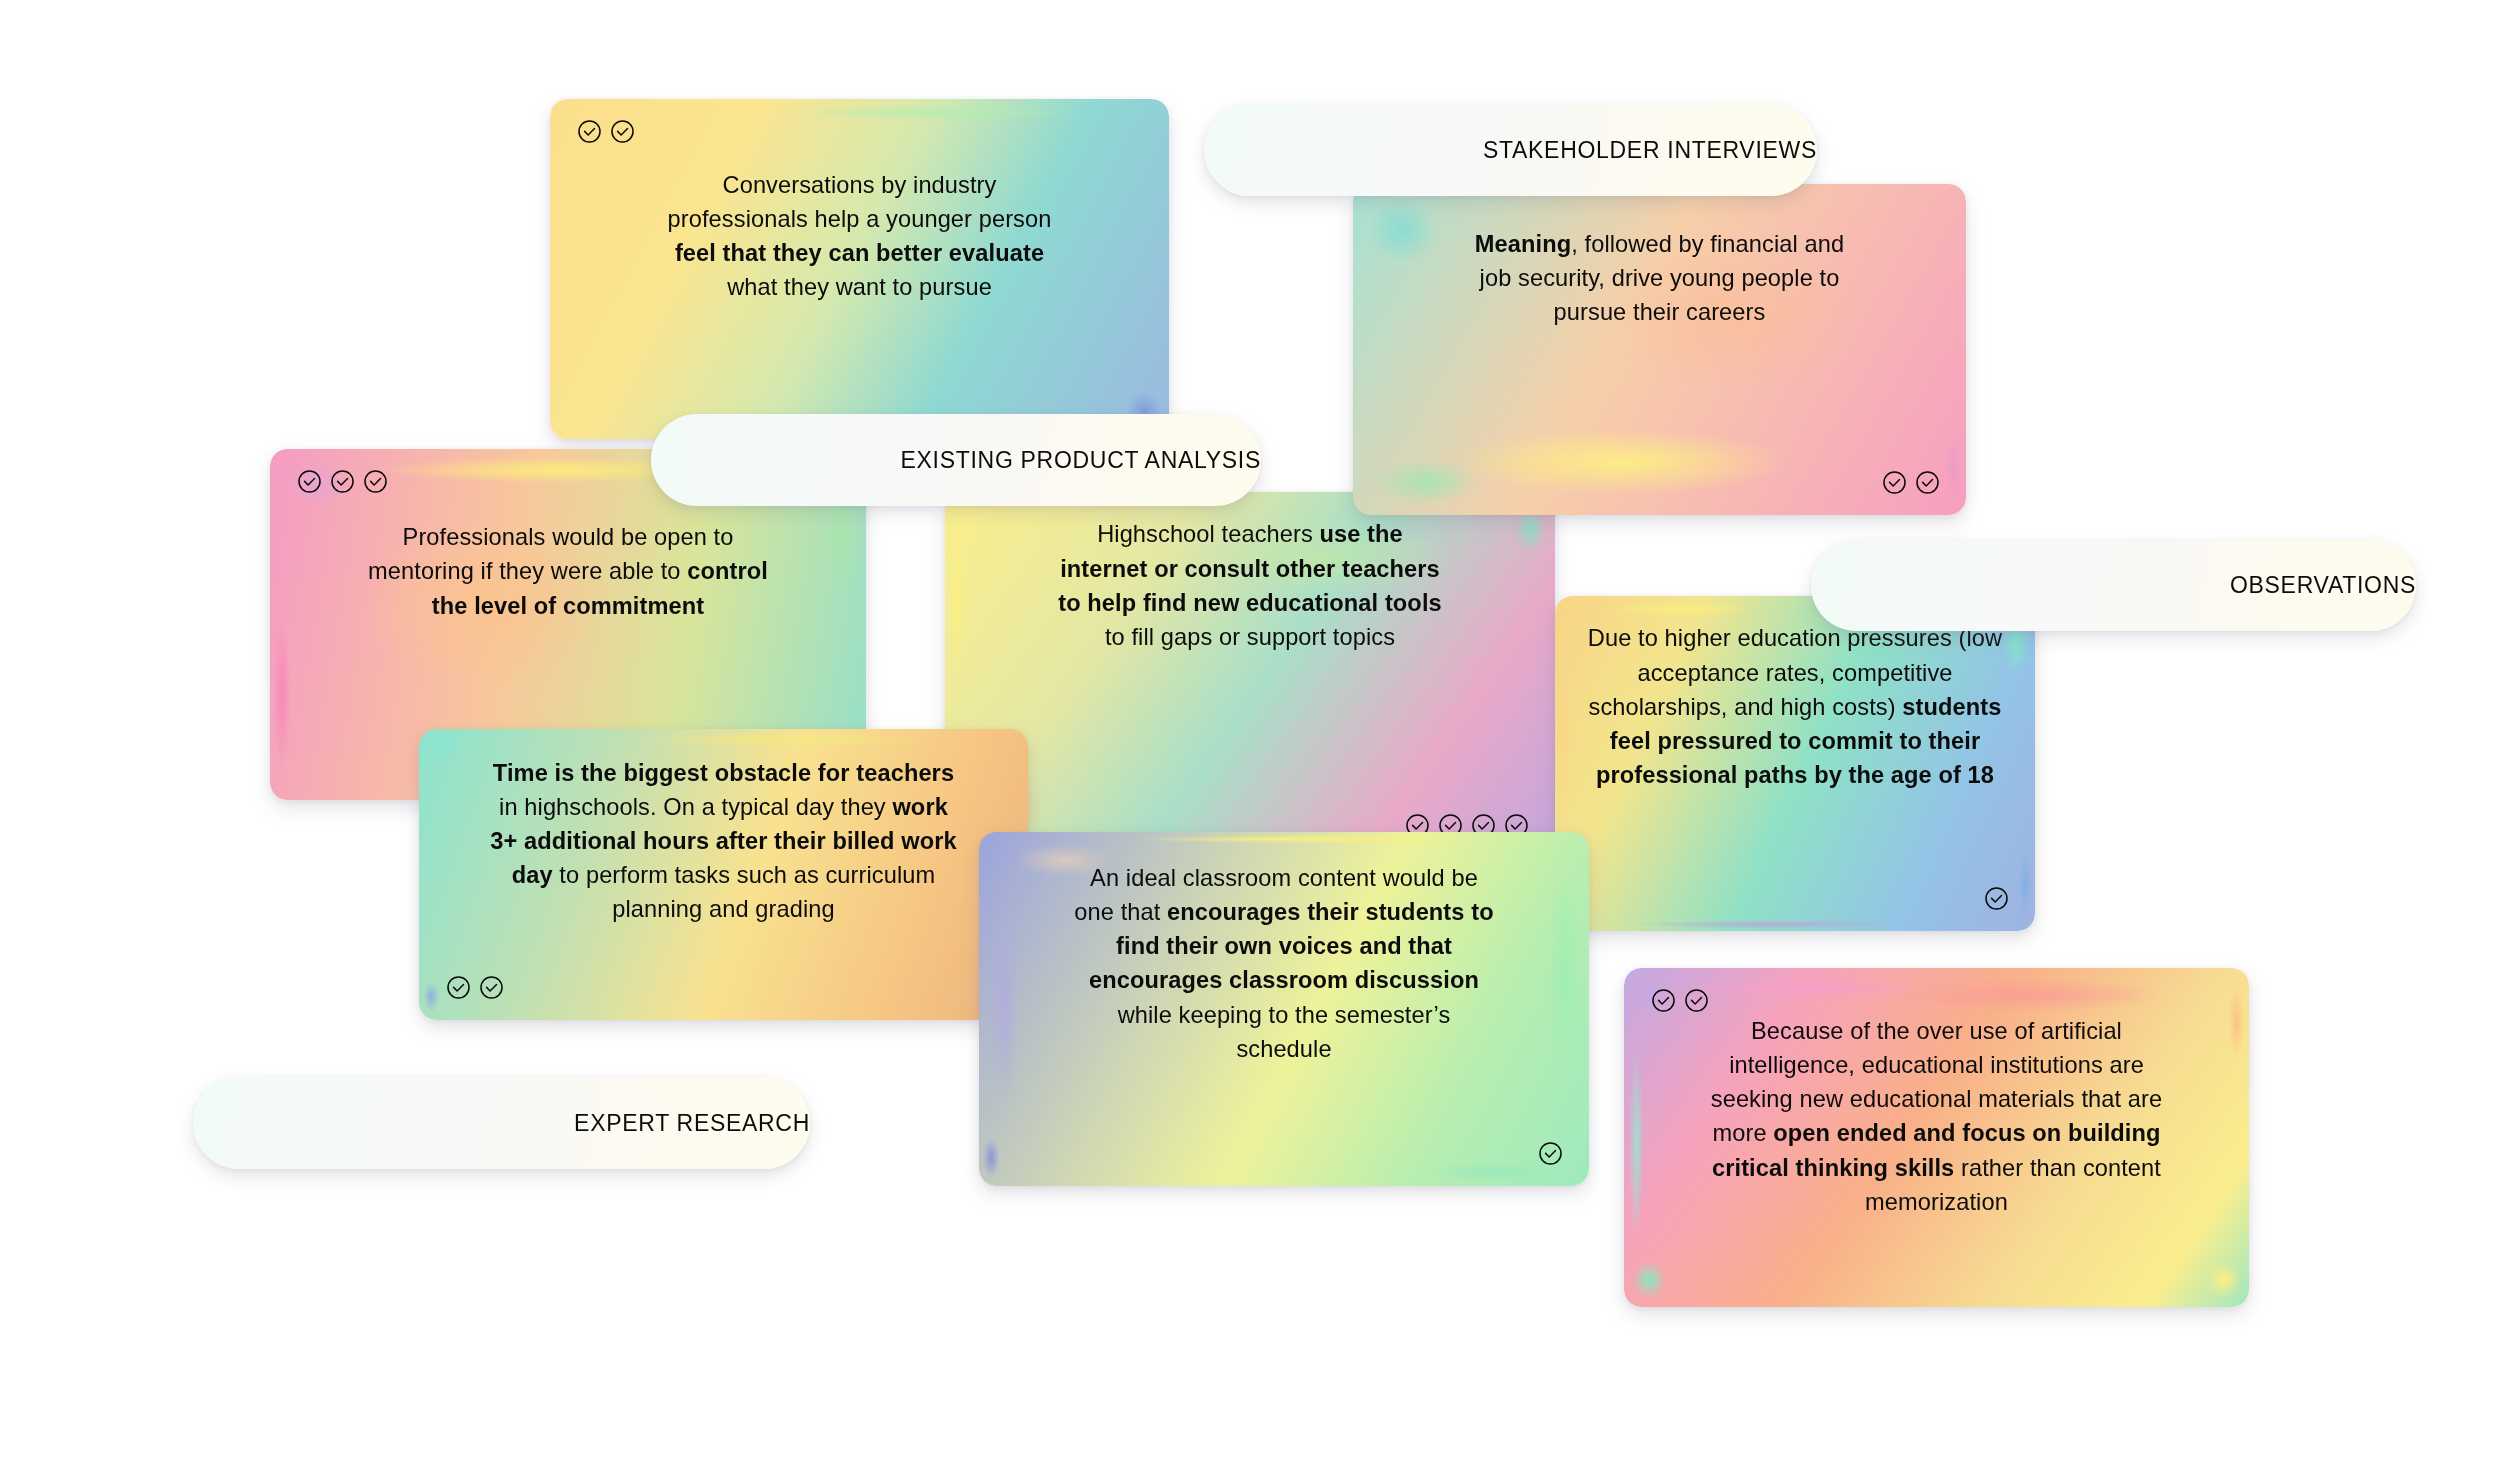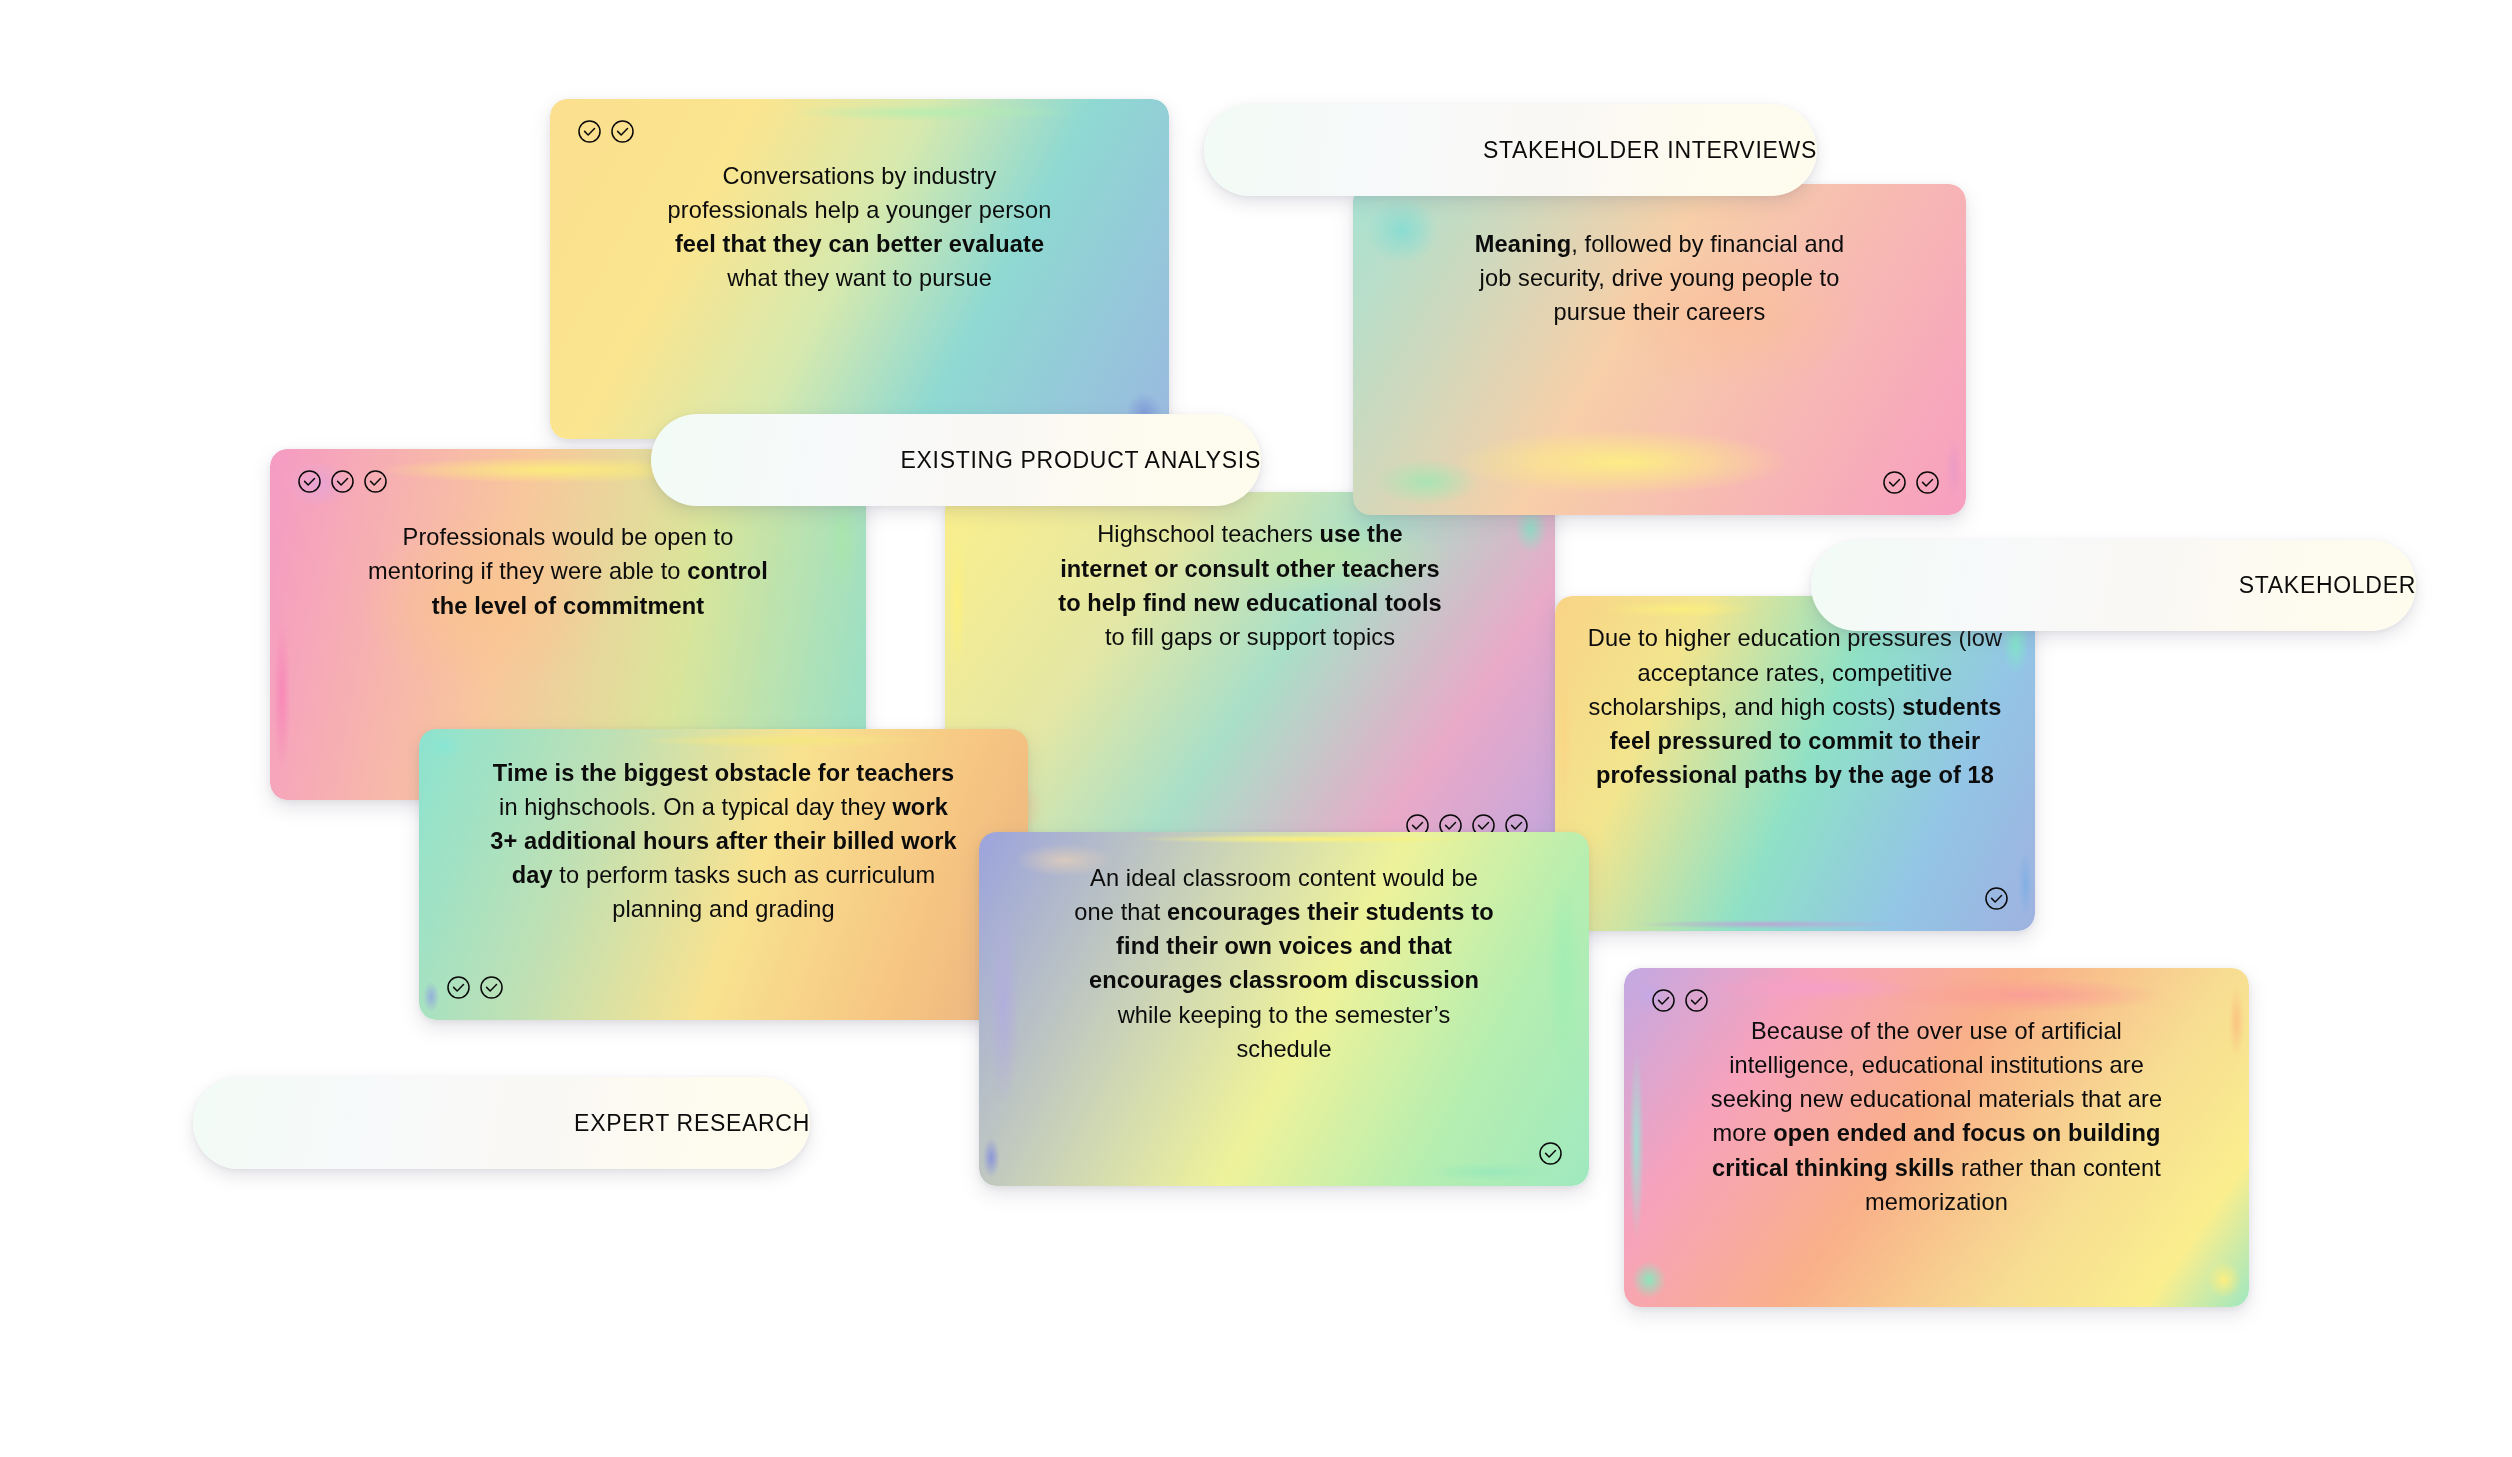--- a/index.html
+++ b/index.html
@@ -210,21 +210,21 @@
   
   #card-conversations .card-text { max-width: 397px; margin: 0 auto; }
   #card-meaning       .card-text { max-width: 403px; margin: 0 auto; }
   #card-professionals .card-text { max-width: 426px; margin: 0 auto; }
   #card-highschool    .card-text { max-width: 392px; margin: 0 auto; }
   #card-time          .card-text { max-width: 478px; margin: 0 auto; }
   #card-classroom     .card-text { max-width: 426px; margin: 0 auto; }
   #card-observation   .card-text { max-width: 461px; margin: 0 auto; }
   #card-ai            .card-text { max-width: 501px; margin: 0 auto; }
 
-  #card-conversations .text-wrap { margin-top: 15px; }
+  #card-conversations .text-wrap { margin-top: 24px; }
   #card-meaning       .text-wrap { margin-top: 23px; }
   #card-professionals .text-wrap { margin-top: 26.5px; }
   #card-highschool    .text-wrap { margin-top: 5.8px; }
   #card-time          .text-wrap { margin-top: 7px; }
   #card-classroom     .text-wrap { margin-top: 9.2px; }
   #card-observation   .text-wrap { margin-top: 5.8px; }
   #card-ai            .text-wrap { margin-top: 1.2px; justify-content: flex-end; }
 </style>
 </head>
 <body>
@@ -397,21 +397,21 @@
 
   <div class="pill" id="pill-stakeholder">
     <span class="pill-label">STAKEHOLDER INTERVIEWS</span>
   </div>
 
   <div class="pill" id="pill-existing-product">
     <span class="pill-label">EXISTING PRODUCT ANALYSIS</span>
   </div>
 
   <div class="pill" id="pill-observations">
-    <span class="pill-label">STAKEHOLDER</span>
+    <span class="pill-label">OBSERVATIONS</span>
   </div>
 
   <div class="pill" id="pill-expert-research">
     <span class="pill-label">EXPERT RESEARCH</span>
   </div>
 
 </div>
 
 
 </body></html>

